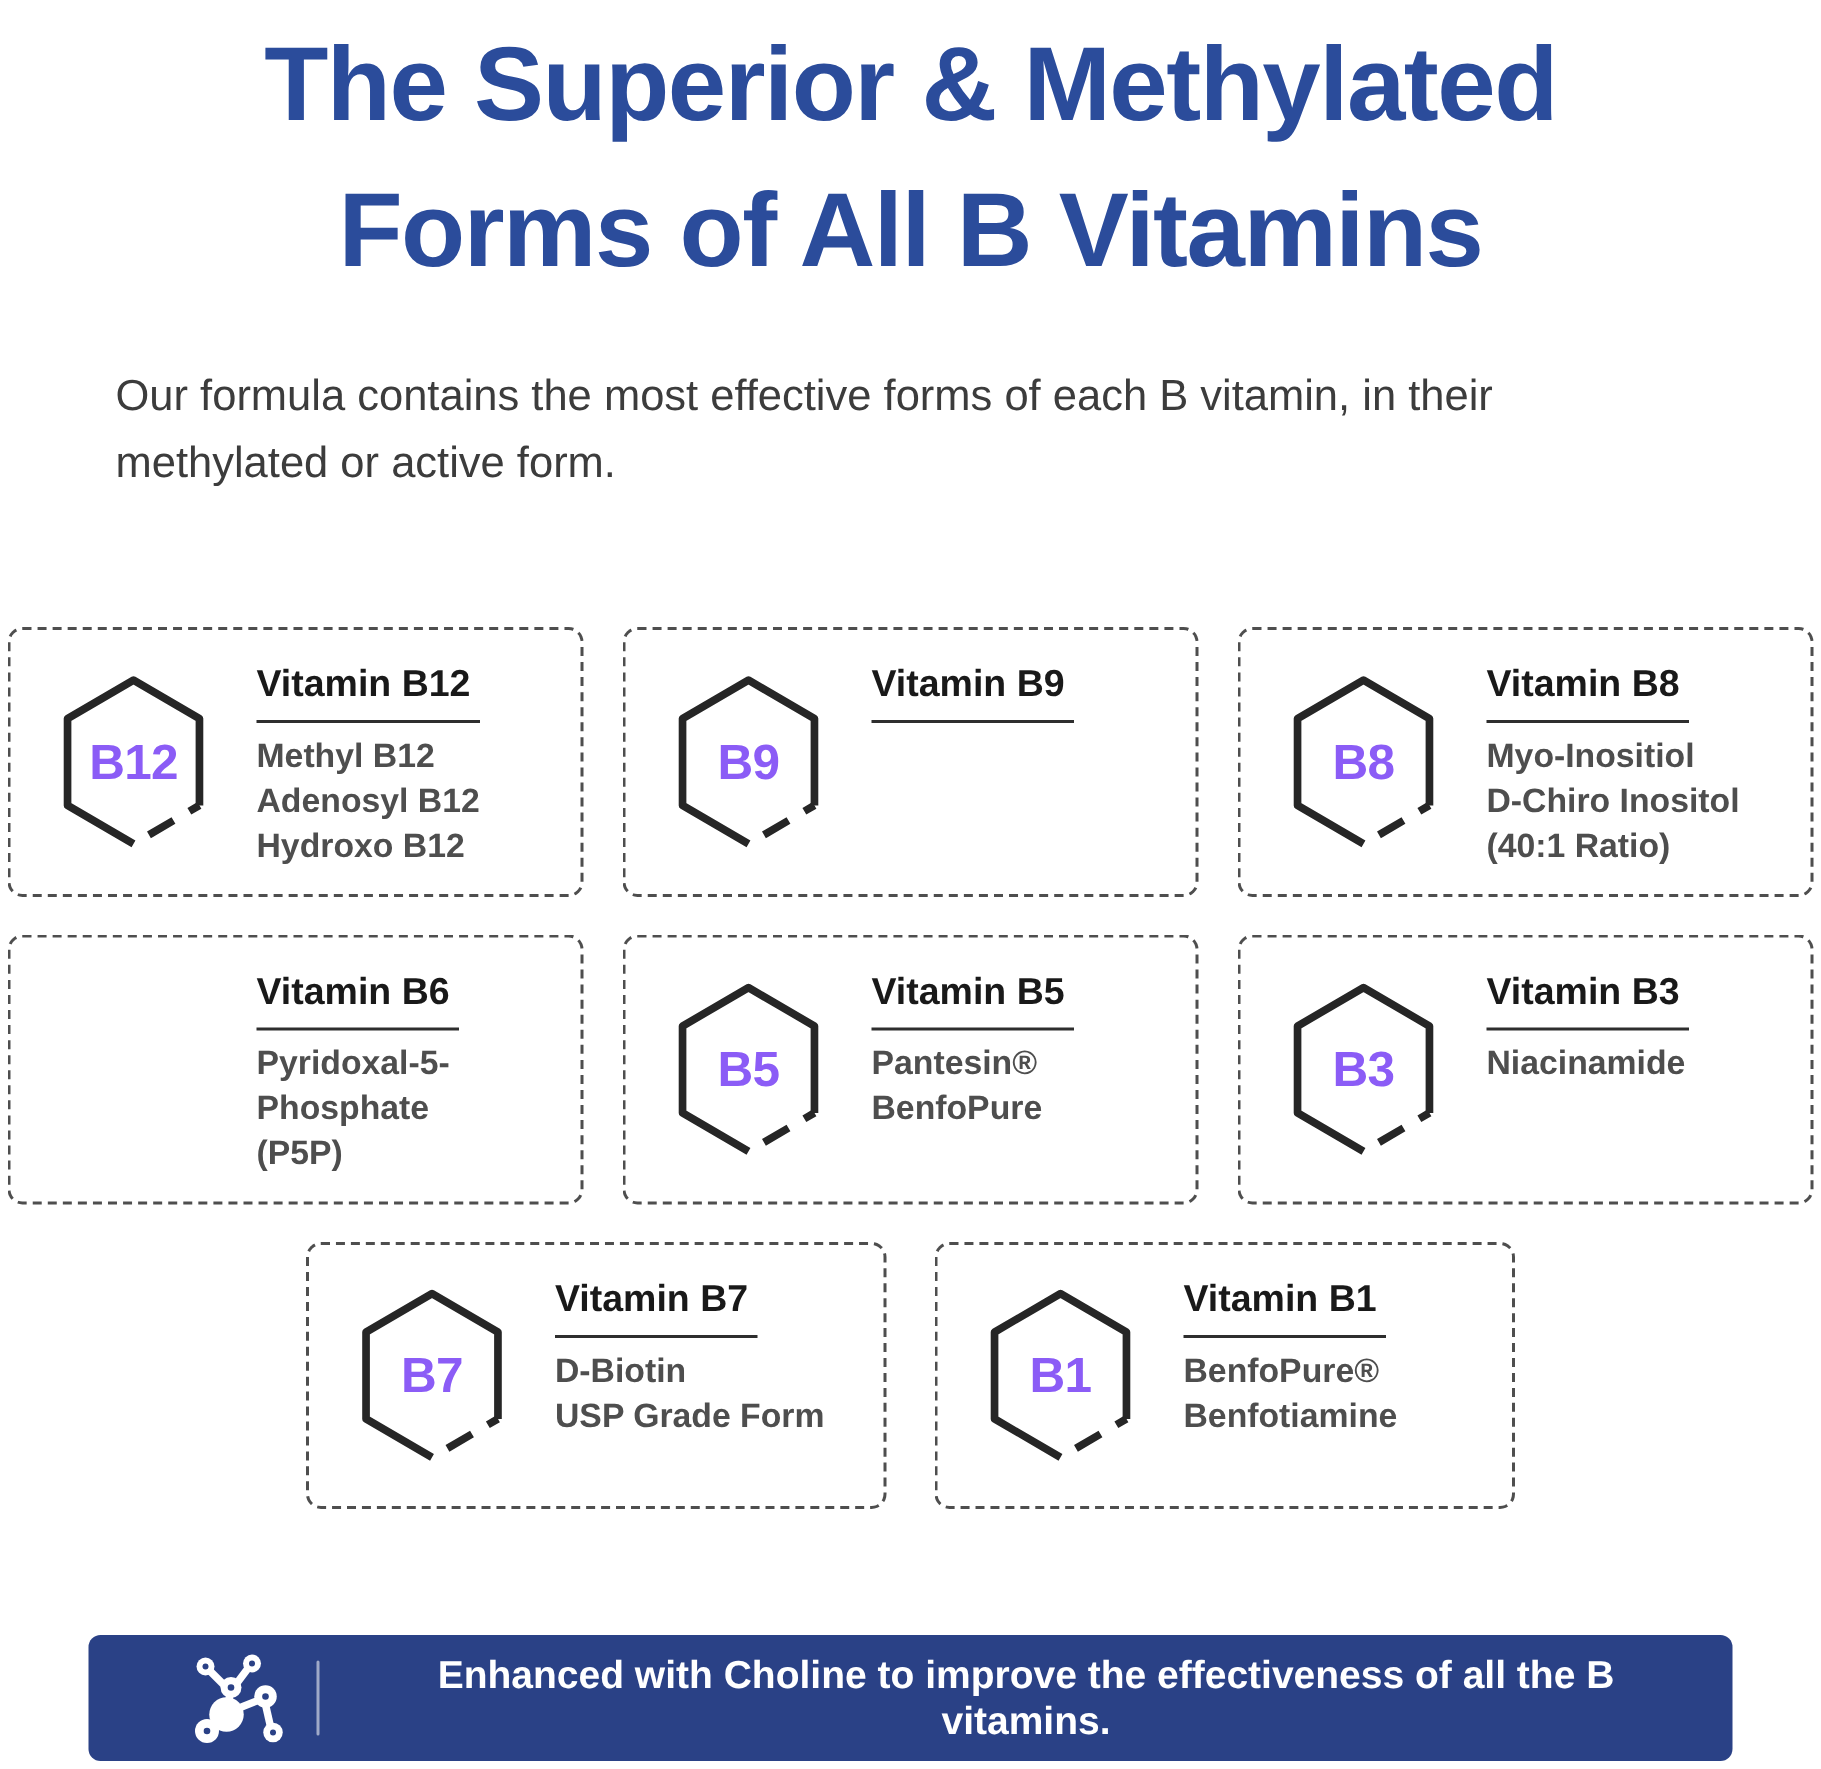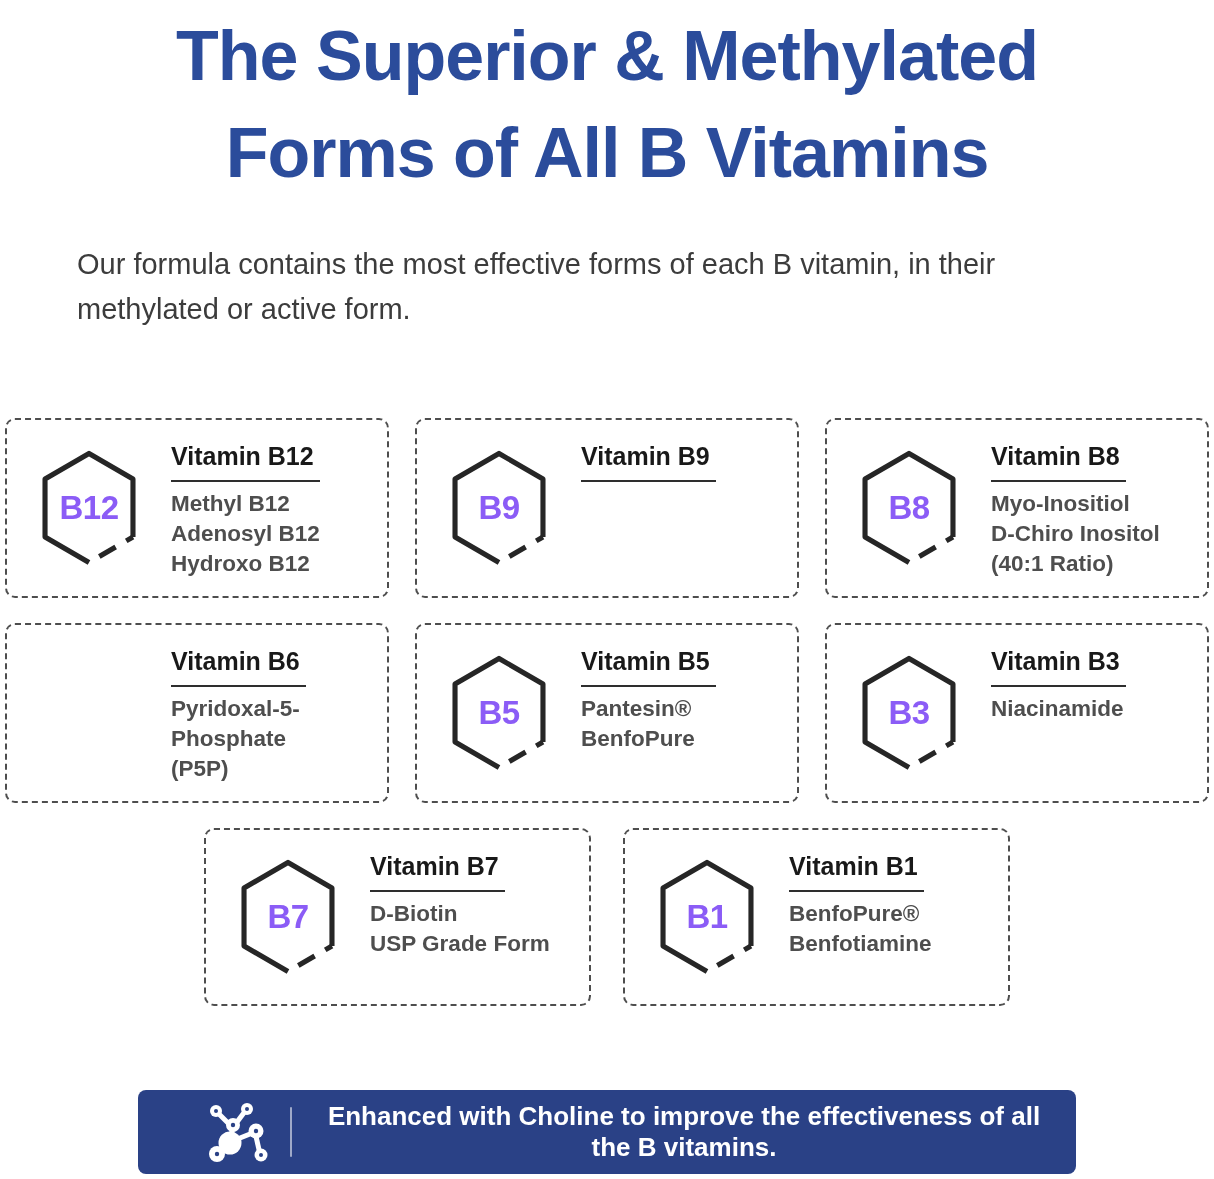--- a/index.html
+++ b/index.html
@@ -75,21 +75,21 @@
   }
   .card-lines {
     margin-top: 7px;
     font-size: 22.5px;
     line-height: 30px;
     color: var(--detail-text);
     font-weight: bold;
   }
   .banner {
     margin: 84px auto 0;
-    width: 938px; height: 84px;
+    width: 1096px; height: 84px;
     background: var(--banner-blue);
     border-radius: 8px;
     display: flex; align-items: center; padding-left: 40px;
   }
   .banner-icon { width: 76px; height: 64px; margin-left: 26px; flex: 0 0 auto; }
   .banner-divider {
     width: 2px; height: 50px;
     margin-left: 10px;
     background: rgba(255,255,255,0.55);
     border-radius: 2px;

